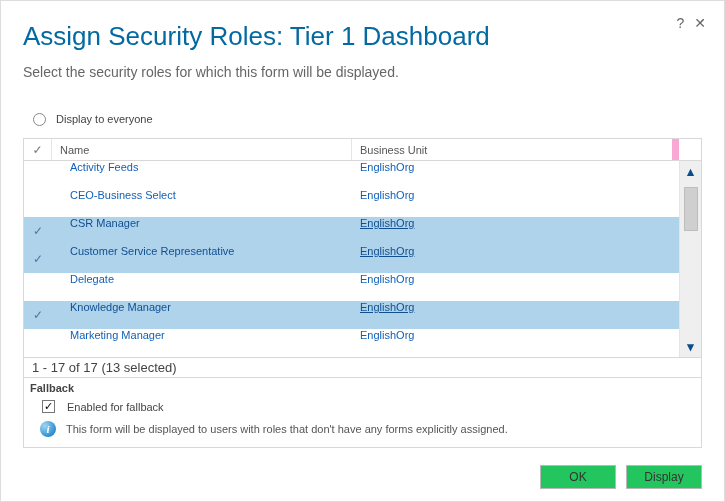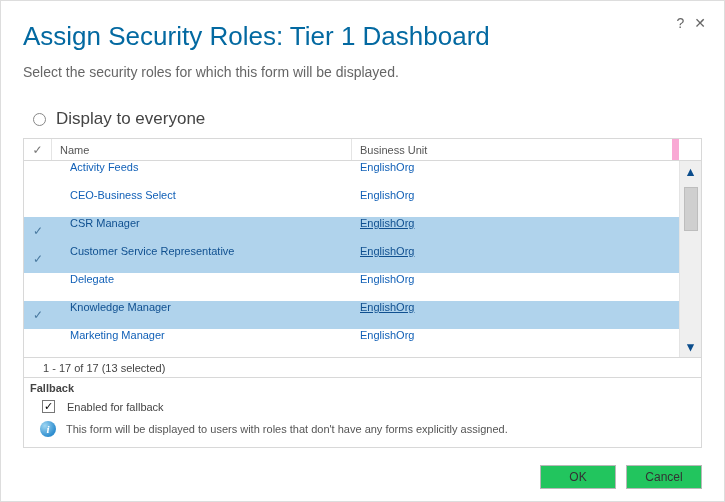--- a/index.html
+++ b/index.html
@@ -3,42 +3,42 @@
 <meta charset="utf-8">
 <style>
   * { box-sizing: border-box; margin: 0; padding: 0; }
   body { font-family: "Segoe UI", Arial, sans-serif; font-size: 12px; color: #444; background: #fff; width: 725px; height: 502px; overflow: hidden; position: relative; }
   .dialog { width: 725px; height: 502px; border: 1px solid #ddd; padding: 20px 22px 12px 22px; position: relative; display: flex; flex-direction: column; }
   .close-row { position: absolute; top: 14px; right: 18px; display: flex; gap: 10px; align-items: center; color: #666; }
   .close-row span { cursor: pointer; font-size: 14px; }
   h1 { font-size: 26px; font-weight: 300; color: #0369a1; margin-bottom: 12px; }
   .subtitle { font-size: 14px; color: #666; margin-bottom: 28px; }
   .radios { margin-left: 10px; margin-bottom: 6px; }
-  .radio-row { display: flex; align-items: center; height: 22px; font-size: 17px; color: #444; }
+  .radio-row { display: flex; align-items: center; height: 22px; font-size: 11px; color: #444; }
   .radio-outer { width: 13px; height: 13px; border: 1px solid #888; border-radius: 50%; margin-right: 10px; display: flex; align-items: center; justify-content: center; cursor: pointer; }
   .radio-inner { width: 7px; height: 7px; border-radius: 50%; background: #000; }
   .grid { border: 1px solid #d8d8d8; margin-top: 2px; }
   .grid-head { display: flex; border-bottom: 1px solid #d8d8d8; height: 22px; align-items: center; background: #fff; font-size: 11px; color: #555; }
   .col-check { width: 28px; display: flex; align-items: center; justify-content: center; border-right: 1px solid #e4e4e4; height: 100%; }
   .col-name { width: 300px; padding-left: 8px; border-right: 1px solid #e4e4e4; height: 100%; display: flex; align-items: center; }
   .col-bu { flex: 1; padding-left: 8px; height: 100%; display: flex; align-items: center; border-right: 7px solid #f9a8d4; }
   .col-end { width: 22px; }
   .grid-body-wrap { display: flex; }
   .grid-body { flex: 1; }
   .row { display: flex; height: 28px; font-size: 11px; }
   .row .c-check { width: 28px; display: flex; align-items: center; justify-content: center; color: #2a6d99; }
   .row .c-name { width: 300px; padding-left: 18px; color: #1160b7; }
   .row .c-bu { flex: 1; padding-left: 8px; color: #1160b7; }
   .row.selected { background: #b0d3ec; }
   .row.selected .c-name, .row.selected .c-bu { color: #105090; }
   .row.selected .c-bu span { text-decoration: underline; }
   .scroll-col { width: 22px; background: #efefef; border-left: 1px solid #e4e4e4; position: relative; display:flex; flex-direction:column; justify-content:space-between; align-items:center; padding:4px 0;}
   .scroll-arrow { color: #0b4d8c; font-size: 13px; font-weight:bold; cursor: pointer; line-height:1; }
   .scroll-thumb { position:absolute; top:26px; right:3px; width:14px; height:44px; background:#cfcfcf; border:1px solid #bdbdbd; }
-  .status { border: 1px solid #d8d8d8; border-top: none; height: 20px; font-size: 11px; color: #444; padding-left: 19px; display: flex; align-items: center; }
+  .status { border: 1px solid #d8d8d8; border-top: none; height: 20px; font-size: 13px; color: #444; padding-left: 8px; display: flex; align-items: center; }
   .fallback { border: 1px solid #d8d8d8; border-top: none; padding: 2px 0 8px 0; font-size: 11px; }
   .fallback-title { padding: 2px 6px 4px 6px; color: #444; font-weight: bold; }
   .fallback-row { display: flex; align-items: center; padding: 2px 6px 2px 18px; gap: 12px; }
   .cb { width: 13px; height: 13px; border: 1px solid #777; display: flex; align-items: center; justify-content: center; font-size: 11px; color: #000; cursor:pointer; }
   .info-row { display: flex; align-items: center; padding: 6px 6px 2px 16px; gap: 10px; color: #555; }
   .info-icon { width: 16px; height: 16px; border-radius: 50%; background: radial-gradient(circle at 30% 30%, #9fd6f2, #2f8ecf 70%); display:flex; align-items:center; justify-content:center; color:#fff; font-style:italic; font-weight:bold; font-size:11px; font-family:Georgia,serif;}
   .footer { margin-top: auto; display: flex; justify-content: flex-end; gap: 10px; padding-top: 14px; }
   .btn { min-width: 76px; height: 24px; border: 1px solid #b8b8b8; background: #22c55e; font-size: 12px; color: #333; cursor: pointer; }
   .check-glyph { font-size: 12px; color:#4a7aa0; }
   .head-check { font-size: 12px; color:#777;}
@@ -133,16 +133,16 @@
       <span>Enabled for fallback</span>
     </div>
     <div class="info-row">
       <span class="info-icon">i</span>
       <span>This form will be displayed to users with roles that don't have any forms explicitly assigned.</span>
     </div>
   </div>
 
   <div class="footer">
     <button class="btn">OK</button>
-    <button class="btn">Cancel</button>
+    <button class="btn">Display</button>
   </div>
 
 </div>
 
 </body></html>

